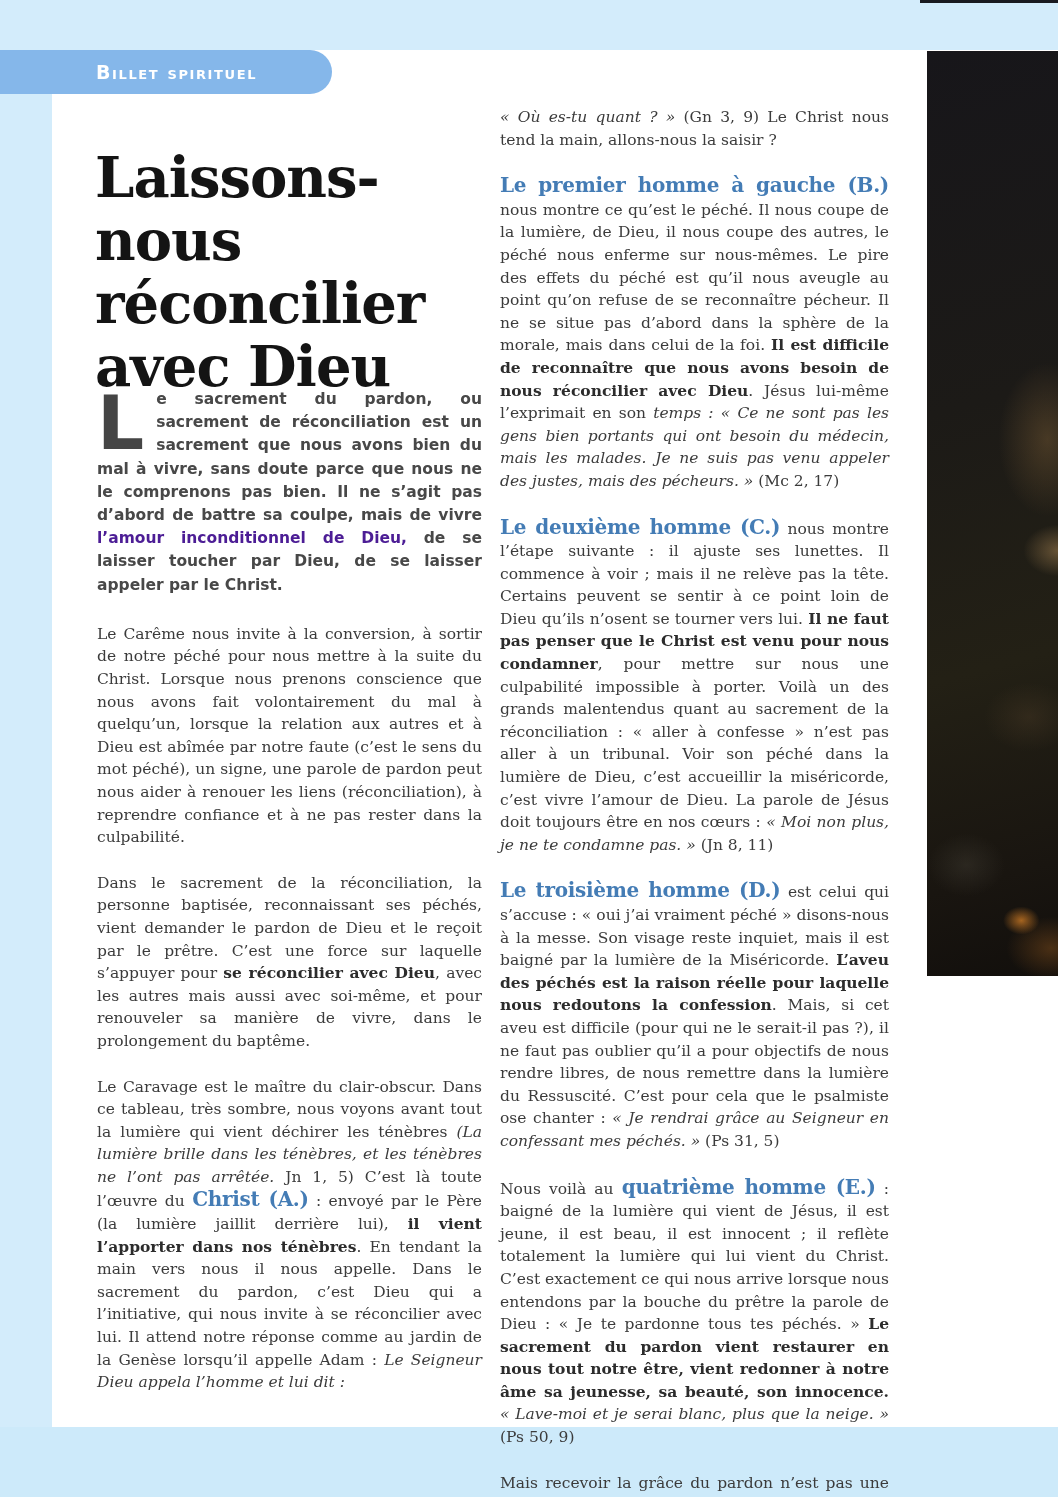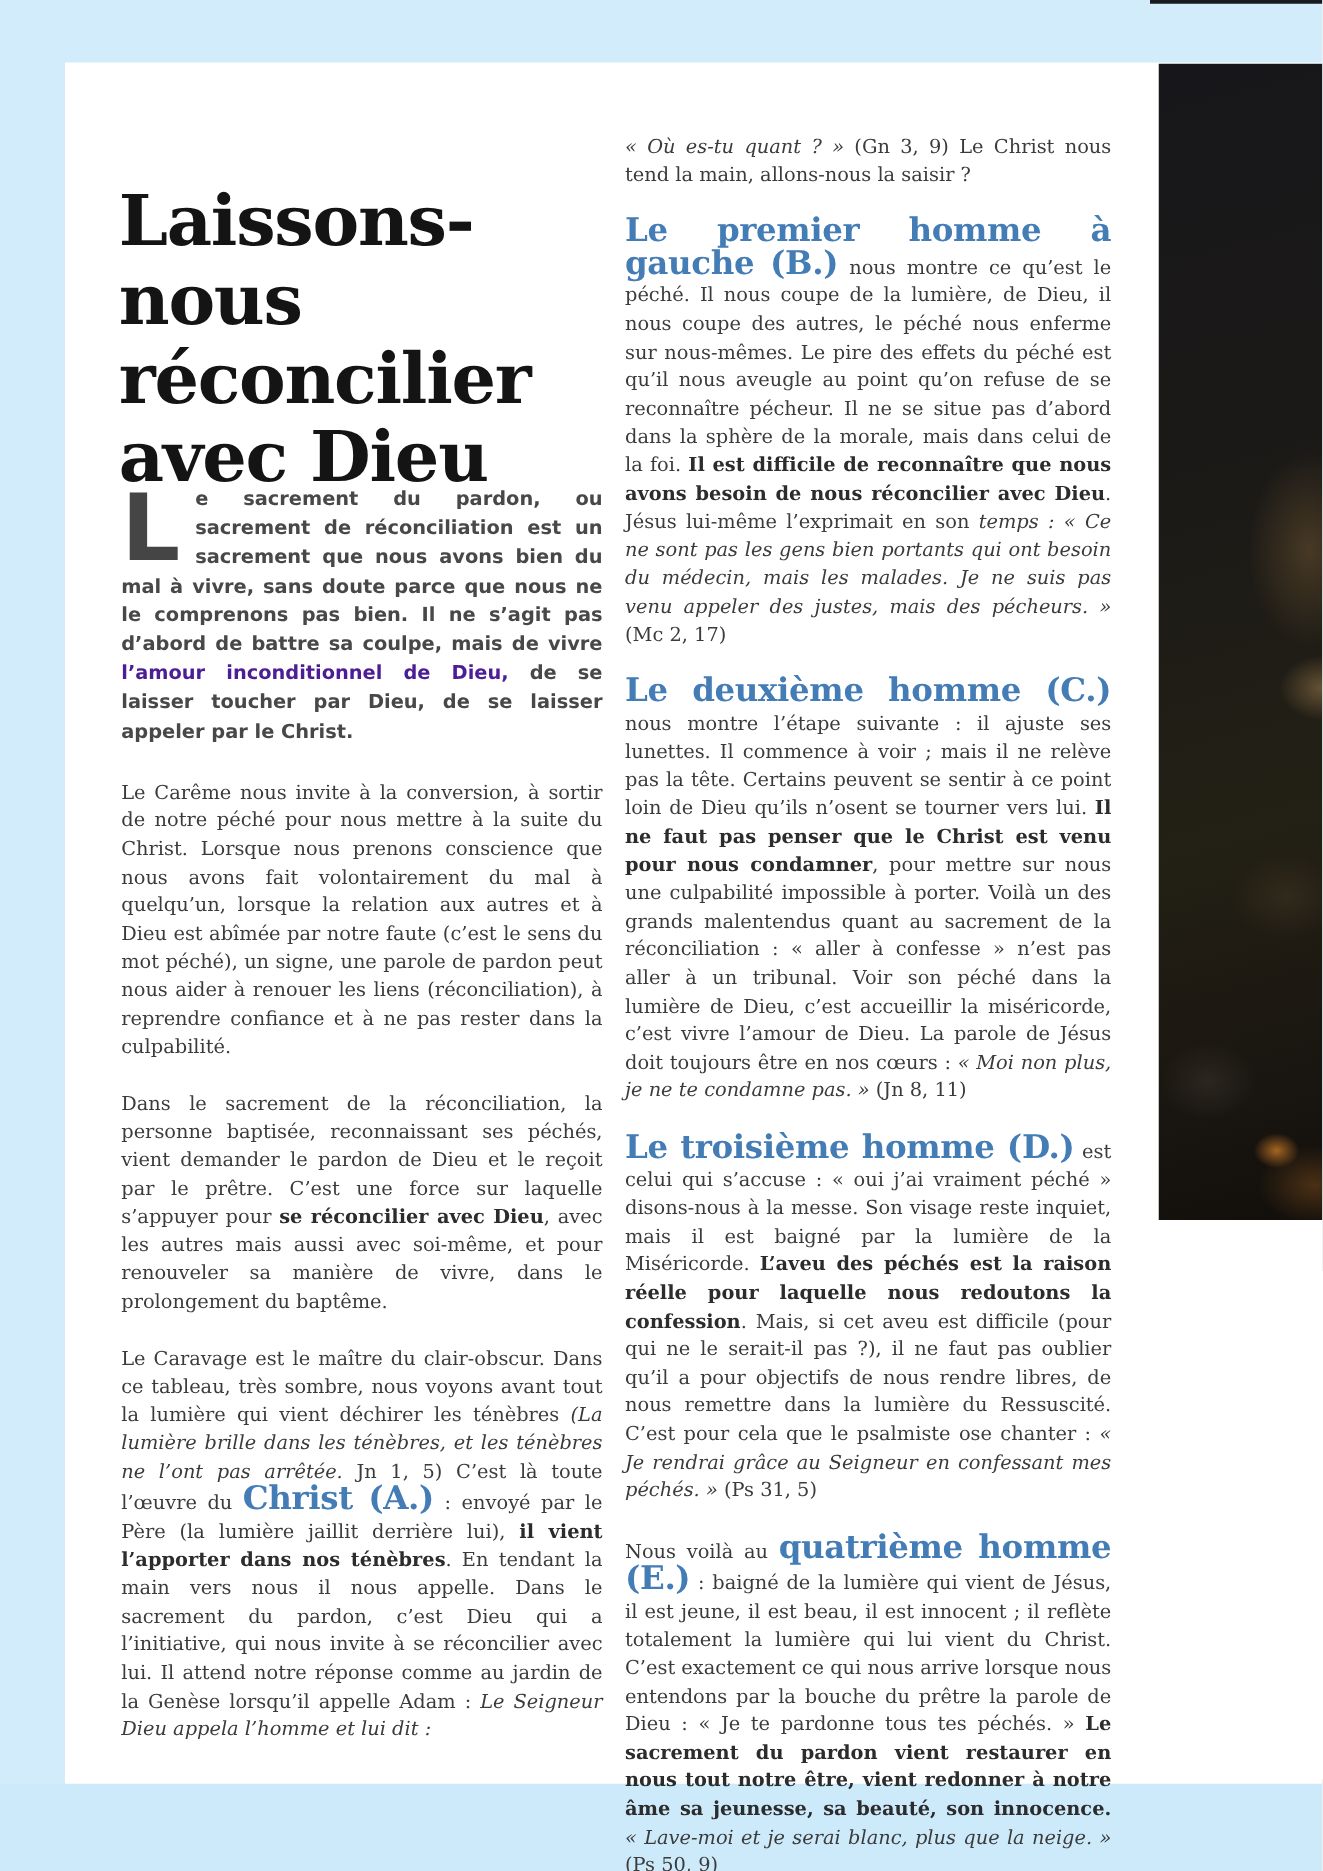--- a/index.html
+++ b/index.html
@@ -53,21 +53,21 @@
     font-size:74px;line-height:58px;
     margin:6px 12px 0 0;
   }
   p.lead .seg-b{color:#4c1d95;}
   
   .seg-n{}
   .seg-b{font-weight:bold;color:#2c2c2c;}
   .seg-i{font-style:italic;}
   .seg-h{
     font-weight:bold;color:#447cb5;
-    font-size:26px;letter-spacing:-0.3px;
+    font-size:20px;letter-spacing:-0.3px;
   }
   
   .painting{
     position:absolute;left:927px;top:51px;width:131px;height:925px;
     background:
       radial-gradient(ellipse 70px 110px at 92% 42%, rgba(150,112,62,0.35), rgba(0,0,0,0) 70%),
       radial-gradient(ellipse 48px 36px at 100% 54%, rgba(189,148,92,0.45), rgba(0,0,0,0) 72%),
       radial-gradient(ellipse 60px 46px at 78% 72%, rgba(90,70,45,0.30), rgba(0,0,0,0) 75%),
       radial-gradient(ellipse 26px 20px at 72% 94%, rgba(214,128,38,0.75), rgba(0,0,0,0) 70%),
       radial-gradient(ellipse 60px 42px at 95% 97%, rgba(140,85,30,0.45), rgba(0,0,0,0) 75%),
@@ -88,20 +88,23 @@
 </style>
 </head>
 <body>
 
 <div class="page">
 
   <div class="band-top"></div>
   <div class="band-left"></div>
   <div class="band-bottom"></div>
 
+  <div class="badge">
+    <span>Billet spirituel</span>
+  </div>
 
   <h1 class="title">Laissons-nous réconcilier avec Dieu</h1>
 
   <div class="col col-left">
     <p class="lead">
       <span class="dropcap">L</span><span><span class="seg seg-n">e sacrement du pardon, ou sacrement de réconciliation est un sacrement que nous avons bien du mal à vivre, sans doute parce que nous ne le comprenons pas bien. Il ne s’agit pas d’abord de battre sa coulpe, mais de vivre </span><span class="seg seg-b">l’amour inconditionnel de Dieu,</span><span class="seg seg-n"> de se laisser toucher par Dieu, de se laisser appeler par le Christ.</span></span>
     </p>
     <p><span class="seg seg-n">Le Carême nous invite à la conversion, à sortir de notre péché pour nous mettre à la suite du Christ. Lorsque nous prenons conscience que nous avons fait volontairement du mal à quelqu’un, lorsque la relation aux autres et à Dieu est abîmée par notre faute (c’est le sens du mot péché), un signe, une parole de pardon peut nous aider à renouer les liens (réconciliation), à reprendre confiance et à ne pas rester dans la culpabilité.</span></p>
     <p><span class="seg seg-n">Dans le sacrement de la réconciliation, la personne baptisée, reconnaissant ses péchés, vient demander le pardon de Dieu et le reçoit par le prêtre. C’est une force sur laquelle s’appuyer pour </span><span class="seg seg-b">se réconcilier avec Dieu</span><span class="seg seg-n">, avec les autres mais aussi avec soi-même, et pour renouveler sa manière de vivre, dans le prolongement du baptême.</span></p>
     <p><span class="seg seg-n">Le Caravage est le maître du clair-obscur. Dans ce tableau, très sombre, nous voyons avant tout la lumière qui vient déchirer les ténèbres </span><span class="seg seg-i">(La lumière brille dans les ténèbres, et les ténèbres ne l’ont pas arrêtée.</span><span class="seg seg-n"> Jn 1, 5) C’est là toute l’œuvre du </span><span class="seg seg-h">Christ (A.)</span><span class="seg seg-n"> : envoyé par le Père (la lumière jaillit derrière lui), </span><span class="seg seg-b">il vient l’apporter dans nos ténèbres</span><span class="seg seg-n">. En tendant la main vers nous il nous appelle. Dans le sacrement du pardon, c’est Dieu qui a l’initiative, qui nous invite à se réconcilier avec lui. Il attend notre réponse comme au jardin de la Genèse lorsqu’il appelle Adam : </span><span class="seg seg-i">Le Seigneur Dieu appela l’homme et lui dit :</span></p>

